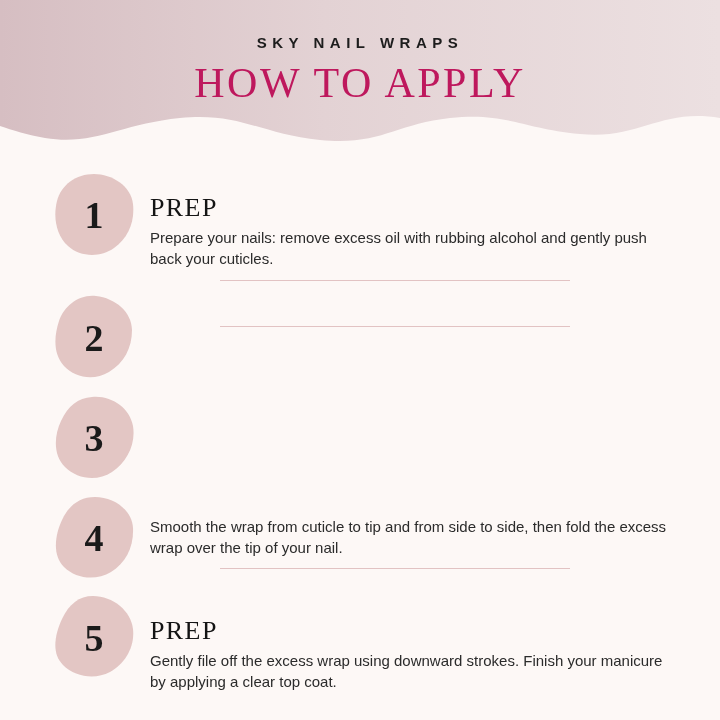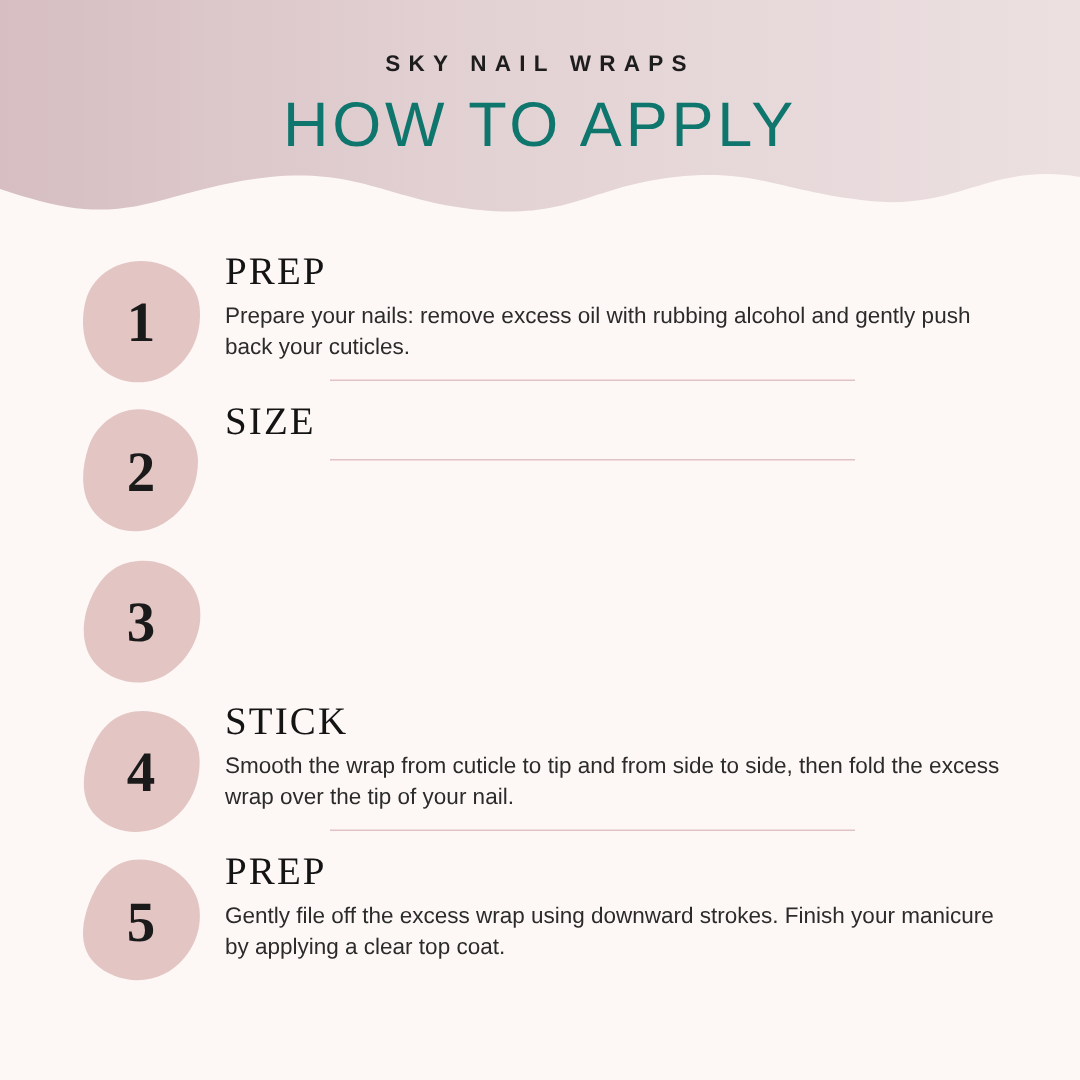--- a/index.html
+++ b/index.html
@@ -48,25 +48,25 @@
   .brand {
     margin-top: 34px;
     font-family: "Liberation Sans", sans-serif;
     font-size: 15px;
     font-weight: 700;
     letter-spacing: 5.5px;
     color: #1d1d1d;
   }
   .title {
     margin-top: 10px;
-    font-family: Liberation Sans, sans-serif;
+    font-family: Liberation Serif, serif;
     font-size: 42px;
     font-weight: 400;
     letter-spacing: 2.5px;
-    color: #0f766e;
+    color: #be185d;
     line-height: 1.05;
   }
 
   
   .steps {
     position: absolute;
     top: 162px;
     left: 0;
     width: 720px;
   }
@@ -100,20 +100,21 @@
     justify-content: center;
     font-family: "Liberation Serif", serif;
     font-size: 38px;
     font-weight: 700;
     color: #1a1a1a;
   }
   .step-body {
     flex: 1;
     padding-left: 14px;
     padding-top: 4px;
+    margin-top: 27px;
   }
   .step-title {
     font-family: "Liberation Serif", serif;
     font-size: 26px;
     letter-spacing: 1.4px;
     color: #141414;
     margin-bottom: 4px;
   }
   .step-desc {
     font-family: "Liberation Sans", sans-serif;
@@ -174,21 +175,20 @@
     </div>
 
     <div class="step">
       <div class="blob-wrap">
         <svg width="84" height="86" viewBox="0 0 84 86">
           <path d="M44,1 C63,3 80,17 80,35 C80,53 72,68 57,77 C42,86 23,83 12,71 C1,59 2,41 7,26 C12,11 27,-1 44,1 Z" fill="#e3c6c4"></path>
         </svg>
         <div class="blob-num">2</div>
       </div>
       <div class="step-body">
-        <div class="step-title">SIZE</div>
         <div class="divider"></div>
       </div>
     </div>
 
     <div class="step">
       <div class="blob-wrap">
         <svg width="84" height="86" viewBox="0 0 84 86">
           <path d="M40,2 C59,0 78,13 81,31 C84,49 75,67 60,77 C45,87 25,84 13,72 C1,60 2,41 9,26 C16,11 26,3 40,2 Z" fill="#e3c6c4"></path>
         </svg>
         <div class="blob-num">3</div>
@@ -196,21 +196,20 @@
     </div>
 
     <div class="step">
       <div class="blob-wrap">
         <svg width="84" height="86" viewBox="0 0 84 86">
           <path d="M43,2 C62,2 80,15 81,33 C82,51 74,68 59,77 C44,86 24,84 12,72 C0,60 3,40 10,25 C17,10 28,2 43,2 Z" fill="#e3c6c4"></path>
         </svg>
         <div class="blob-num">4</div>
       </div>
       <div class="step-body">
-        <div class="step-title">STICK</div>
         <div class="step-desc">Smooth the wrap from cuticle to tip and from side to side, then fold the excess wrap over the tip of your nail.</div>
         <div class="divider"></div>
       </div>
     </div>
 
     <div class="step">
       <div class="blob-wrap">
         <svg width="84" height="86" viewBox="0 0 84 86">
           <path d="M41,1 C61,1 79,16 81,34 C83,52 73,69 58,77 C43,85 23,82 11,70 C-1,58 3,39 10,24 C17,9 27,1 41,1 Z" fill="#e3c6c4"></path>
         </svg>

